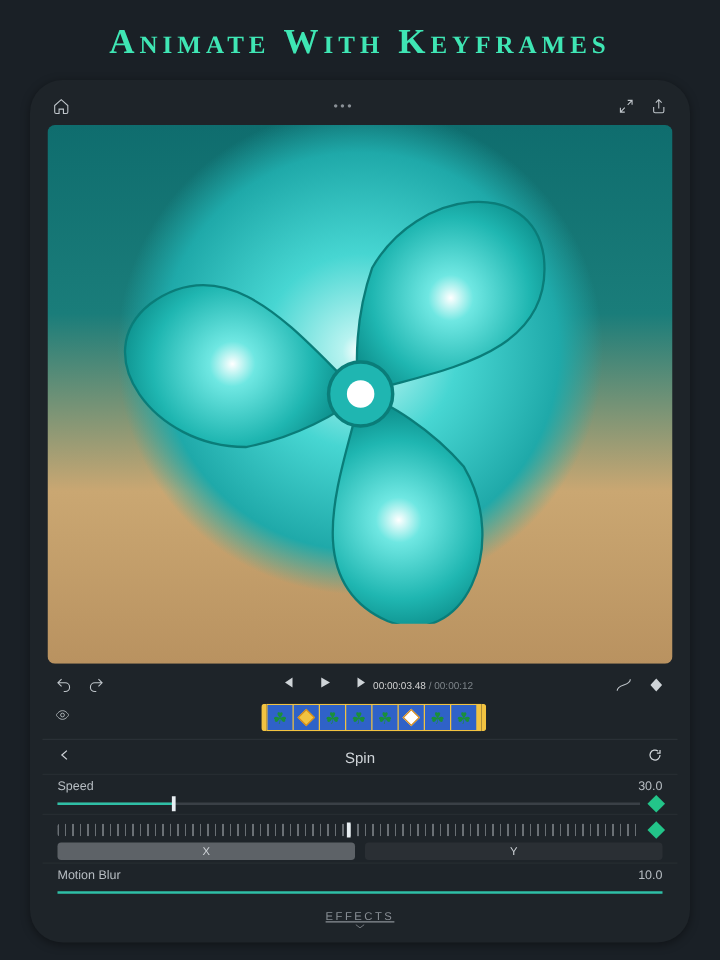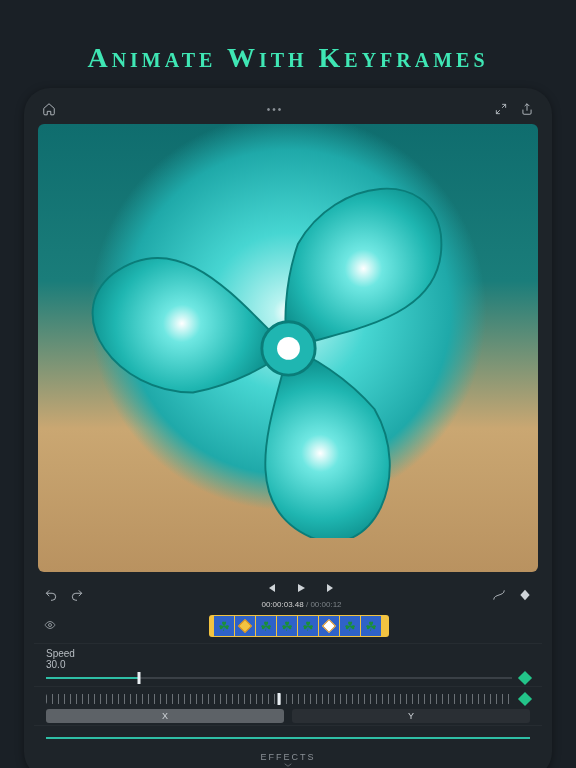--- a/index.html
+++ b/index.html
@@ -12,21 +12,20 @@
   }
   .hero-title {
     text-align: center;
     font-size: 28px;
     font-weight: 600;
     letter-spacing: 4px;
     font-variant: small-caps;
     color: #3fe6b4;
     padding: 18px 0 14px 0;
     font-family: "Copperplate", "Optima", serif;
-    margin-top: 24px;
   }
   .app-window {
     margin: 0 24px;
     background: #1e2429;
     border-radius: 26px;
     padding: 12px 10px 10px 10px;
     box-shadow: 0 2px 8px rgba(0,0,0,.4);
     height: 690px;
     display: flex;
     flex-direction: column;
@@ -55,21 +54,21 @@
   }
   .propeller { width:85%; height:85%; }
 
   .transport {
     display:flex; align-items:center; justify-content:space-between;
     padding: 8px 10px 2px 10px;
     color:#aeb4b9;
   }
   .transport .left, .transport .right { display:flex; gap:12px; align-items:center; width:56px; }
   .transport .right { justify-content:flex-end; }
-  .transport .center { display:flex; flex-direction:column; align-items:center; gap:2px;margin-left:27px;}
+  .transport .center { display:flex; flex-direction:row; align-items:center; gap:2px;margin-left:27px;}
   .play-row { display:flex; gap:18px; align-items:center; }
   .play-row svg { width:12px; height:12px; fill:#cfd4d8; }
   .timecode { font-size:8px; color:#7d8489; }
   .timecode .cur { color:#d2d2d2; }
 
   .timeline-row { display:flex; align-items:center; gap:8px; padding: 4px 10px 6px 10px;}
   .eye { width:14px; }
   .eye svg { width:12px; height:12px; stroke:#aeb4b9; fill:none; stroke-width:1.5;}
   .clip-strip {
     flex:1; height:22px; display:flex; justify-content:center;
@@ -94,21 +93,21 @@
   .panel-hdr {
     display:flex; align-items:center; justify-content:space-between;
     padding: 6px 12px; color:#cfd4d8; font-size:12px;
     border-top:1px solid #2a3036;
   }
   .panel-hdr .back svg, .panel-hdr .reset svg { width:12px;height:12px;stroke:#cfd4d8;fill:none;stroke-width:2;}
   .param {
     padding: 4px 12px 2px 12px;
     border-top:1px solid #262c31;
   }
-  .param .row1 { display:flex; justify-content:space-between; font-size:10px; color:#b7bdc2;flex-direction:column; }
+  .param .row1 { display:flex; justify-content:space-between; font-size:10px; color:#b7bdc2; }
   .param .sliderwrap { display:flex; align-items:center; gap:8px; padding-top:2px;}
   .slider {
     flex:1; height:12px; position:relative;
   }
   .slider .track {
     position:absolute; left:0; right:0; top:50%; height:2px; background:#3a4046; transform:translateY(-50%);
   }
   .slider .track.teal-full { background:#2fbfa6; }
   .slider .fill { position:absolute; left:0; top:50%; height:2px; background:#2fbfa6; transform:translateY(-50%); }
   .slider .thumb {
@@ -125,21 +124,21 @@
   }
   .axis-row { display:flex; gap:8px; padding-top:4px; }
   .axis {
     flex:1; height:14px; border-radius:3px; display:flex; align-items:center; justify-content:center;
     font-size:9px; color:#cfd4d8;
   }
   .axis.sel { background:#5d6267; }
   .axis.unsel { background:#2a2f34; }
 
   .footer-label {
-    text-align:center; font-size:9px; letter-spacing:2px; color:#8a9096; padding:6px 0 0 0;
+    text-align:center; font-size:9px; letter-spacing:2px; color:#8a9096; padding:6px 0 0 0;text-decoration:underline;
   }
   .footer-label .chev { display:block; line-height:0; }
   .footer-label .chev svg{ width:10px;height:6px; stroke:#8a9096; fill:none; stroke-width:1.5;}
 </style>
 </head>
 <body>
 
 <div class="hero-title">Animate With Keyframes</div>
 
 <div class="app-window">
@@ -260,20 +259,33 @@
         <div class="cell">
             <span class="clover">☘</span>
           </div>
         <div class="cell">
             <span class="clover">☘</span>
           </div>
       </div>
     </div>
   </div>
 
+  <div class="panel-hdr">
+    <span class="back">
+      <svg viewBox="0 0 24 24">
+          <path d="M15 5l-8 7 8 7"></path>
+        </svg>
+    </span>
+    <span>Spin</span>
+    <span class="reset">
+      <svg viewBox="0 0 24 24">
+          <path d="M20 12a8 8 0 1 1-3-6.2M20 4v5h-5"></path>
+        </svg>
+    </span>
+  </div>
 
   <div class="param">
     <div class="row1">
       <span>Speed</span>
       <span>30.0</span>
     </div>
     <div class="sliderwrap">
       <div class="slider">
         <div class="track"></div>
         <div class="fill" style="width:20%"></div>
@@ -291,20 +303,24 @@
       </div>
       <div class="kf-dia"></div>
     </div>
     <div class="axis-row">
       <div class="axis sel">X</div>
       <div class="axis unsel">Y</div>
     </div>
   </div>
 
   <div class="param">
+    <div class="row1">
+      <span>Motion Blur</span>
+      <span>10.0</span>
+    </div>
     <div class="sliderwrap">
       <div class="slider">
         <div class="track teal-full"></div>
       </div>
     </div>
   </div>
 
   <div class="footer-label">
     <span>EFFECTS</span>
     <span class="chev">

